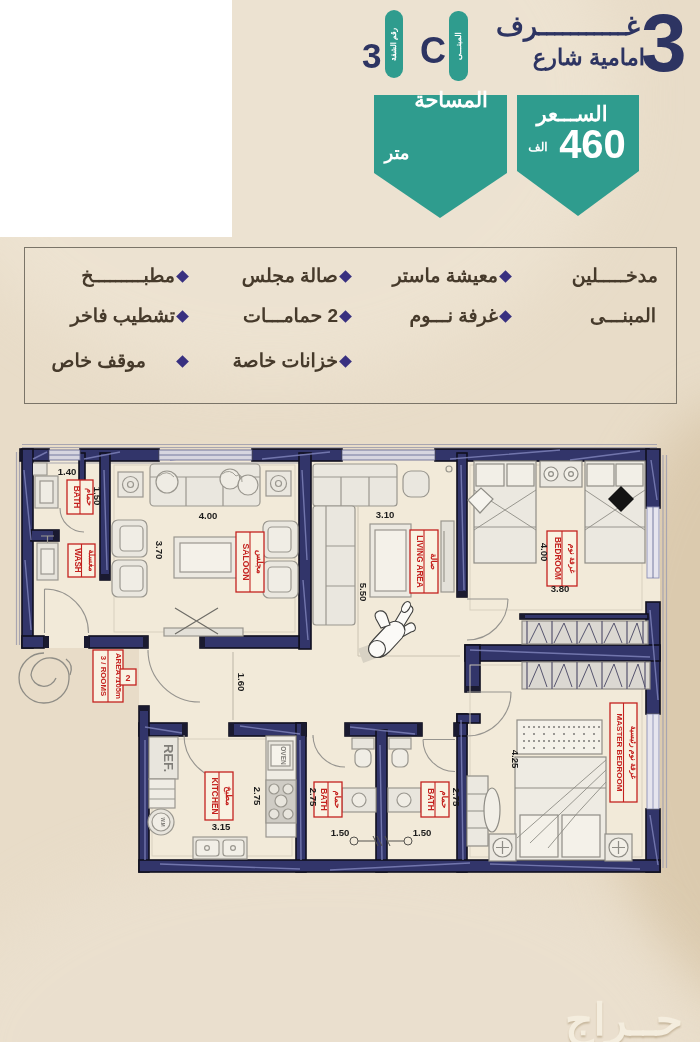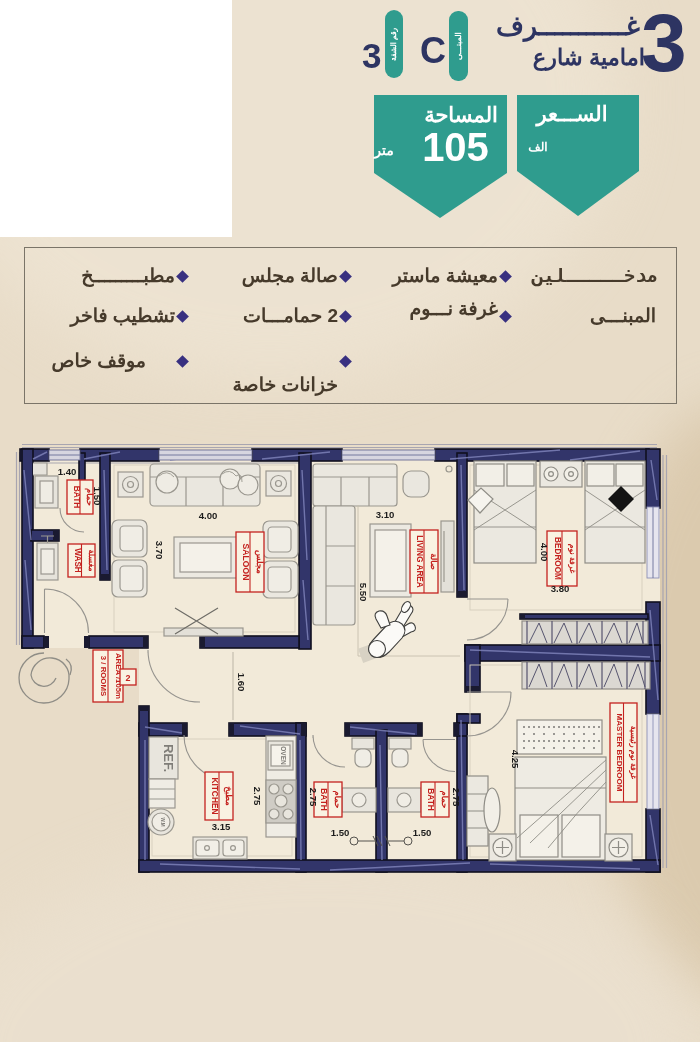--- a/index.html
+++ b/index.html
@@ -37,55 +37,55 @@
   <div class="abs hdrAr" style="left:420px;top:30px;font-size:36px;">C</div>
 
   <div class="pill" style="left:385px;top:10px;width:18px;height:68px;"></div>
   <div class="pilltxt" style="left:385px;top:10px;width:18px;height:68px;font-size:7.5px;line-height:18px;">رقم الشقة</div>
 
   <div class="abs hdrAr" style="left:362px;top:36px;font-size:35px;">3</div>
 
   <svg class="abs" style="left:374px;top:95px;" width="133" height="124" viewBox="0 0 133 124">
     <polygon points="0,0 133,0 133,78 66,123 0,78" fill="#2f9c8e"></polygon>
   </svg>
-  <div class="bant" style="left:374px;top:103px;width:154px;font-size:21px;direction:rtl;margin-left:10px;">المساحة</div>
-  <div class="bant" style="left:404px;top:125px;width:103px;font-size:40px;">105</div>
-  <div class="bant" style="left:361px;top:142px;width:46px;font-size:14px;">متر</div>
+  <div class="bant" style="left:374px;top:88px;width:154px;font-size:21px;direction:rtl;">المساحة</div>
+  <div class="bant" style="left:374px;top:142px;width:46px;font-size:18px;">متر</div>
 
   <svg class="abs" style="left:517px;top:95px;" width="122" height="122" viewBox="0 0 122 122">
     <polygon points="0,0 122,0 122,76 61,121 0,76" fill="#2f9c8e"></polygon>
   </svg>
   <div class="bant" style="left:517px;top:102px;width:110px;font-size:21px;direction:rtl;">الســـعر</div>
+  <div class="bant" style="left:546px;top:122px;width:93px;font-size:40px;">460</div>
   <div class="bant" style="left:515px;top:140px;width:46px;font-size:12px;">الف</div>
 
   <div class="abs" style="left:24px;top:247px;width:651px;height:155px;border:1px solid #7a7468;"></div>
 
-  <div class="leg" style="right:42px;top:264px;font-family:Liberation Mono, monospace;">مدخـــــلين</div>
+  <div class="leg" style="right:42px;top:264px;">مدخـــــلين</div>
 
   <div class="leg" style="right:202px;top:264px;">معيشة ماستر</div>
   <div class="dia" style="left:501px;top:272px;"></div>
 
   <div class="leg" style="right:362px;top:264px;">صالة مجلس</div>
   <div class="dia" style="left:341px;top:272px;"></div>
 
   <div class="leg" style="right:525px;top:264px;text-align:center;">مطبـــــــــخ</div>
   <div class="dia" style="left:178px;top:272px;"></div>
 
   <div class="leg" style="right:44px;top:304px;">المبنـــى</div>
 
-  <div class="leg" style="right:202px;top:297px;">غرفة نـــوم</div>
+  <div class="leg" style="right:202px;top:304px;">غرفة نـــوم</div>
   <div class="dia" style="left:501px;top:312px;"></div>
 
   <div class="leg" style="right:362px;top:304px;">2 حمامـــات</div>
   <div class="dia" style="left:341px;top:312px;"></div>
 
   <div class="leg" style="right:525px;top:304px;">تشطيب فاخر</div>
   <div class="dia" style="left:178px;top:312px;"></div>
 
-  <div class="leg" style="right:362px;top:349px;margin-top:24px;">خزانات خاصة</div>
+  <div class="leg" style="right:362px;top:349px;">خزانات خاصة</div>
   <div class="dia" style="left:341px;top:357px;"></div>
 
   <div class="leg" style="right:554px;top:349px;">موقف خاص</div>
   <div class="dia" style="left:178px;top:357px;"></div>
 
   <svg class="abs" style="left:0;top:0;" width="700" height="1042" viewBox="0 0 700 1042">
     <g font-family="Liberation Sans, sans-serif">
 
     <path d="M22,450 H660 V872 H139 V648 H22 Z" fill="#f2ead9"></path>
 
@@ -601,13 +601,14 @@
 
       <text x="340" y="836">1.50</text>
 
       <text x="453" y="797" transform="rotate(90 453 797)">2.75</text>
 
       <text x="422" y="836">1.50</text>
     </g>
     </g>
   </svg>
 
+  <div class="abs" style="left:518px;top:1000px;width:165px;font-size:44px;line-height:40px;font-weight:bold;color:#f5eedf;opacity:.95;direction:rtl;text-shadow:0 2px 2px #c6b69b;">حــراج</div>
 </div>
 
 </body></html>

